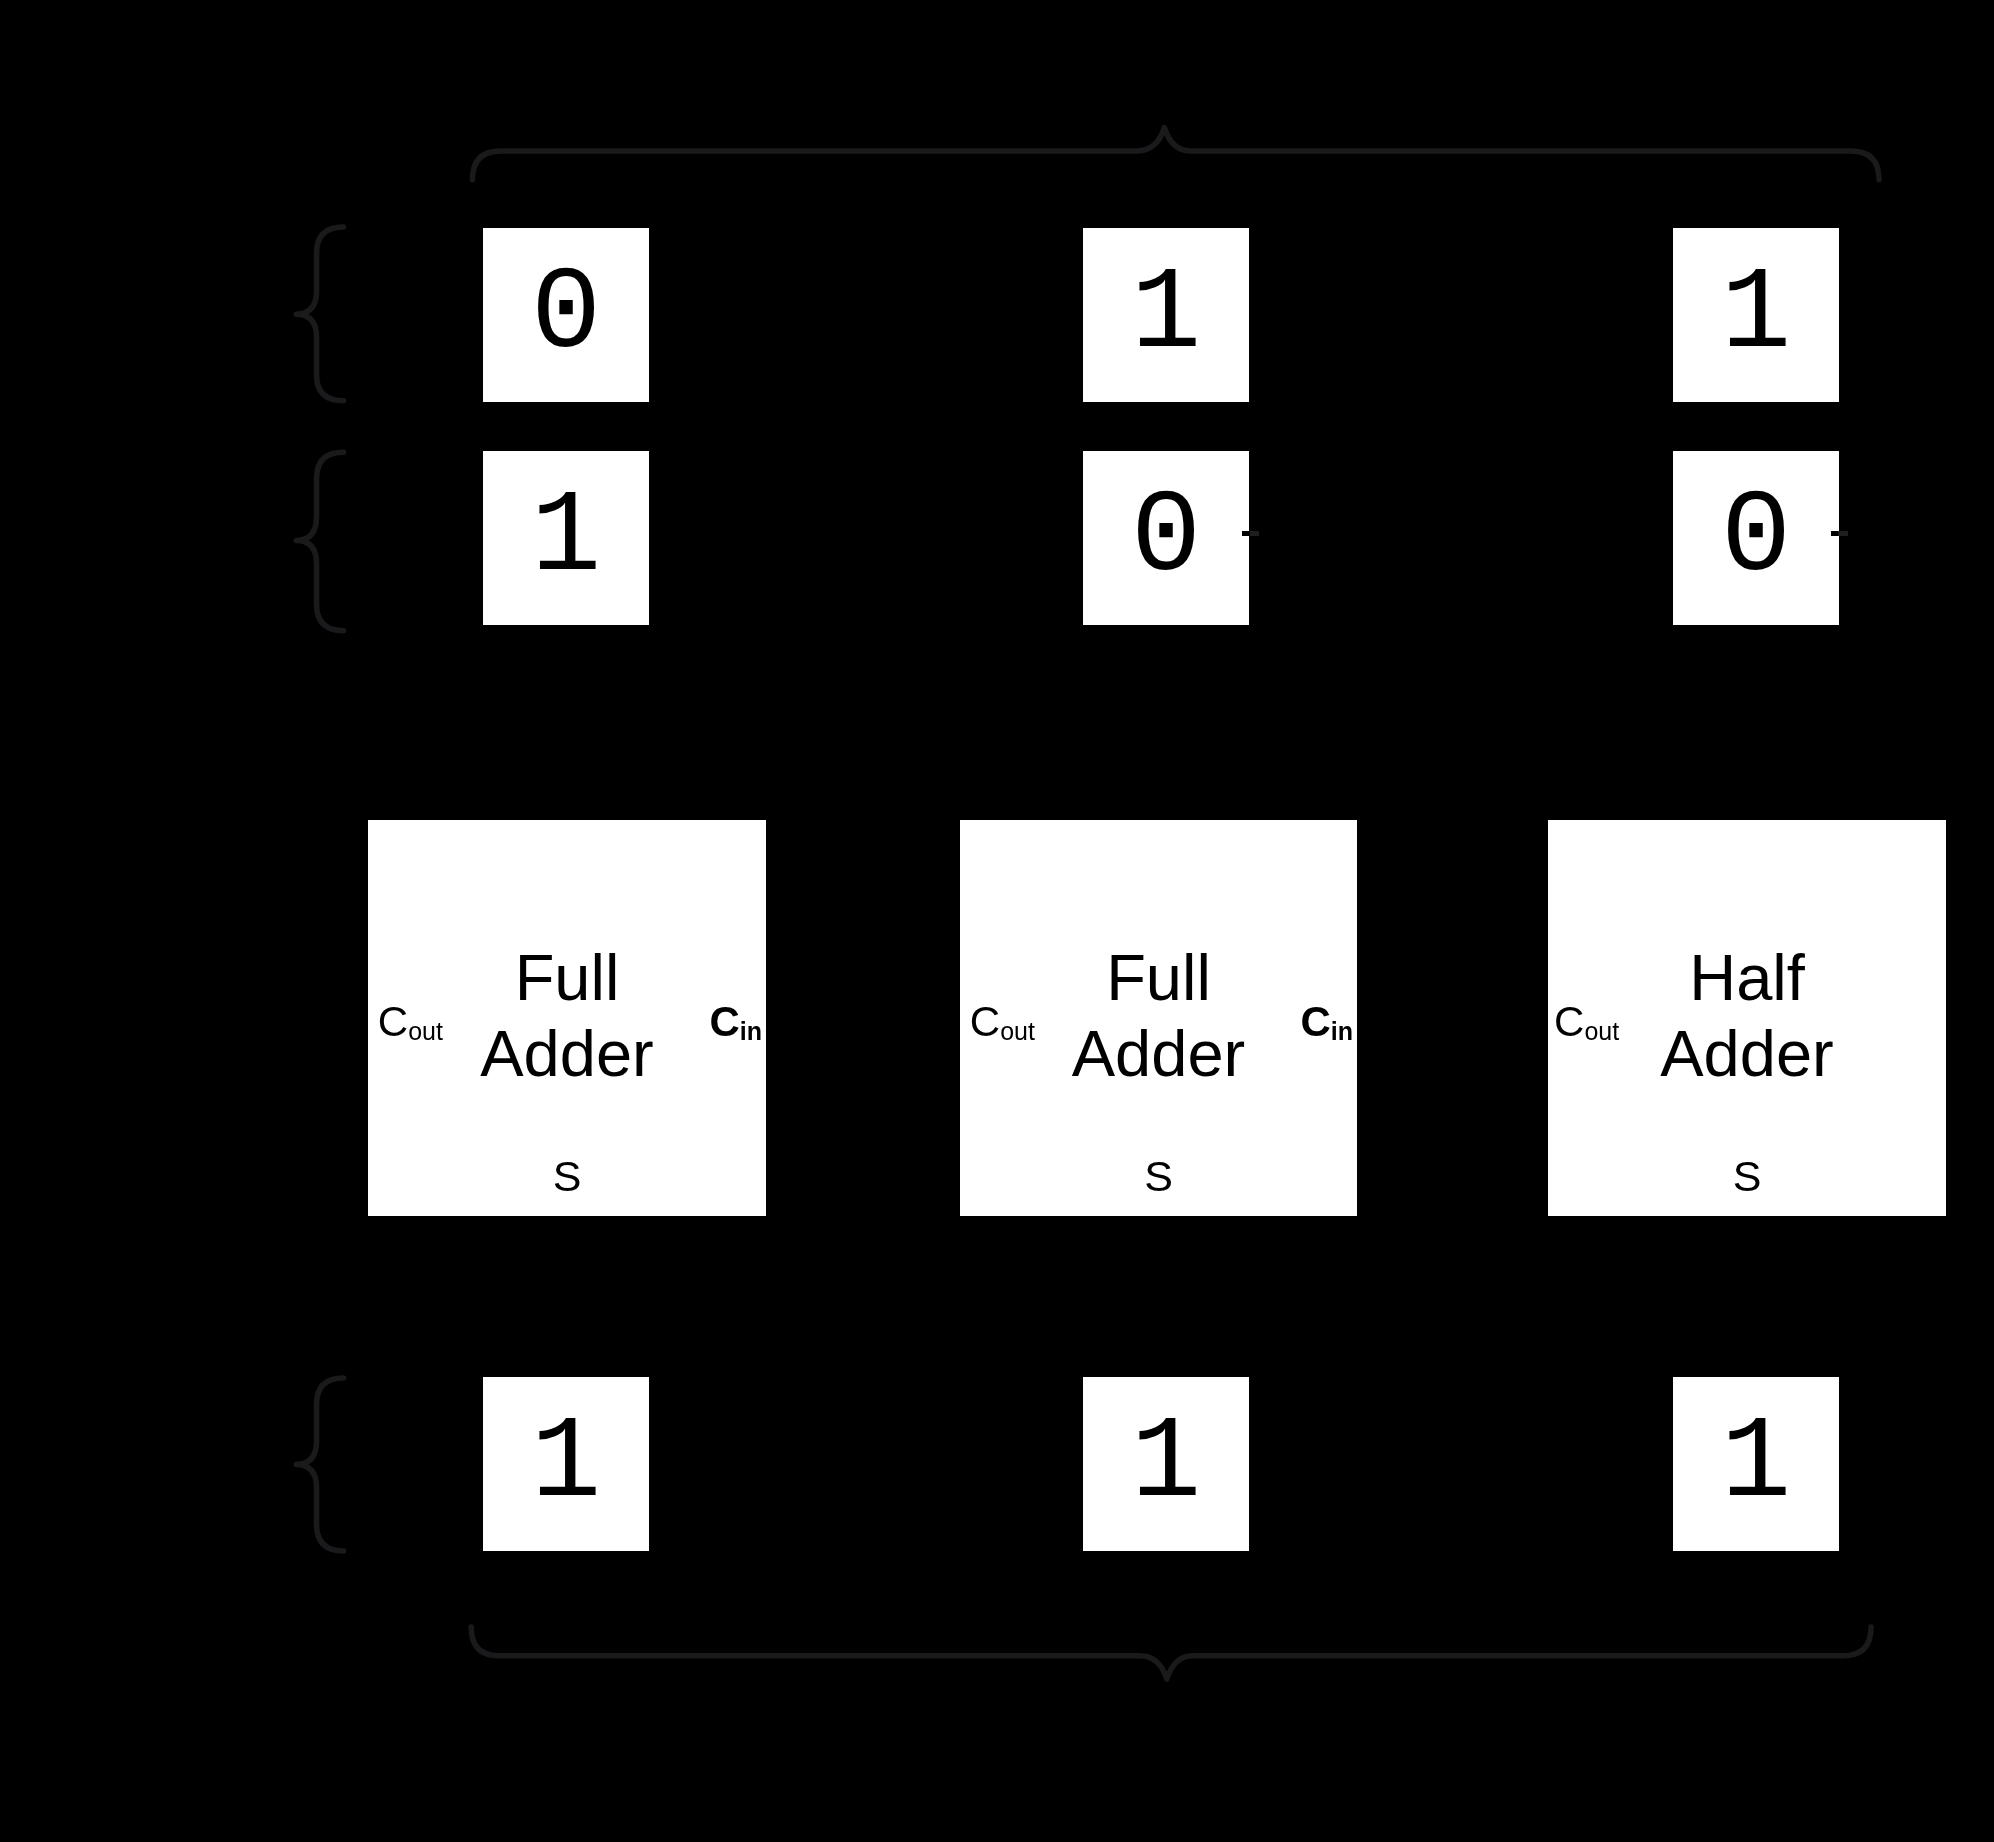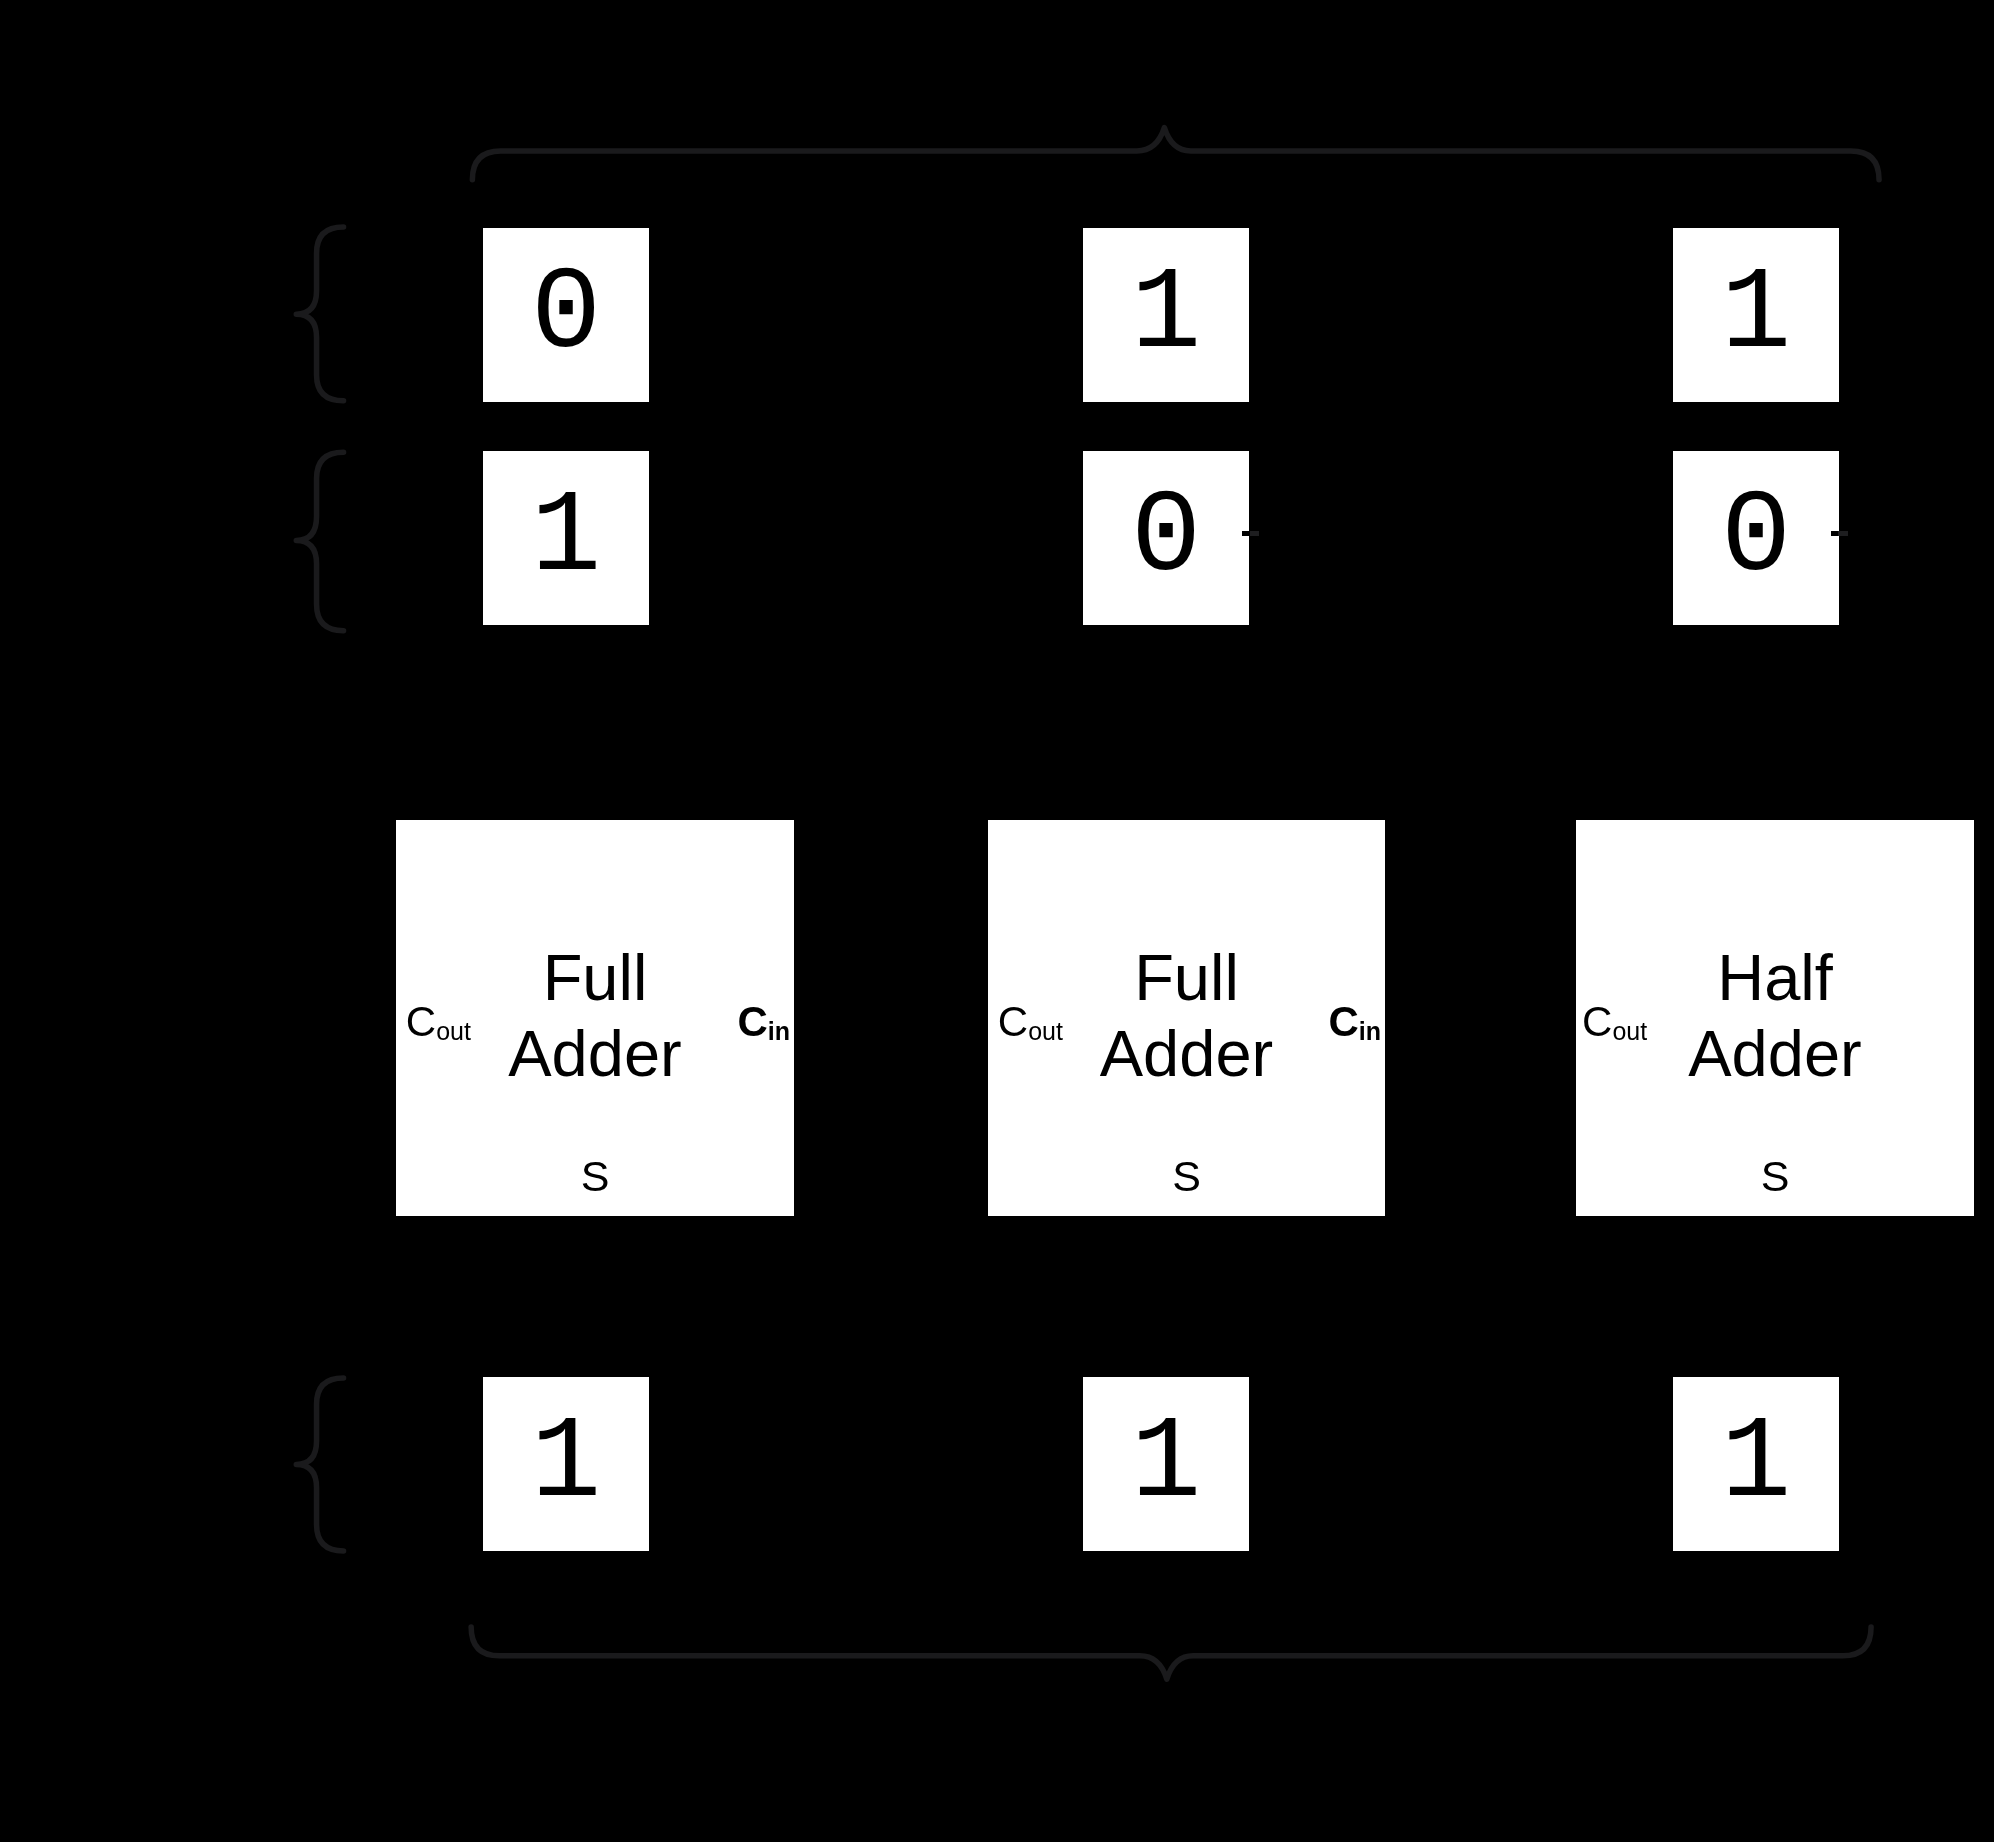--- a/index.html
+++ b/index.html
@@ -42,21 +42,20 @@
     font-size: 117px;
     line-height: 117px;
     color: #000000;
   }
   .adder {
     position: absolute;
     top: 820px;
     height: 396px;
     background: #ffffff;
     color: #000000;
-    margin-left: 28px;
   }
   .adder-title {
     position: absolute;
     top: 120px;
     left: 0;
     width: 100%;
     text-align: center;
     font-size: 65px;
     line-height: 76px;
     color: #000000;

